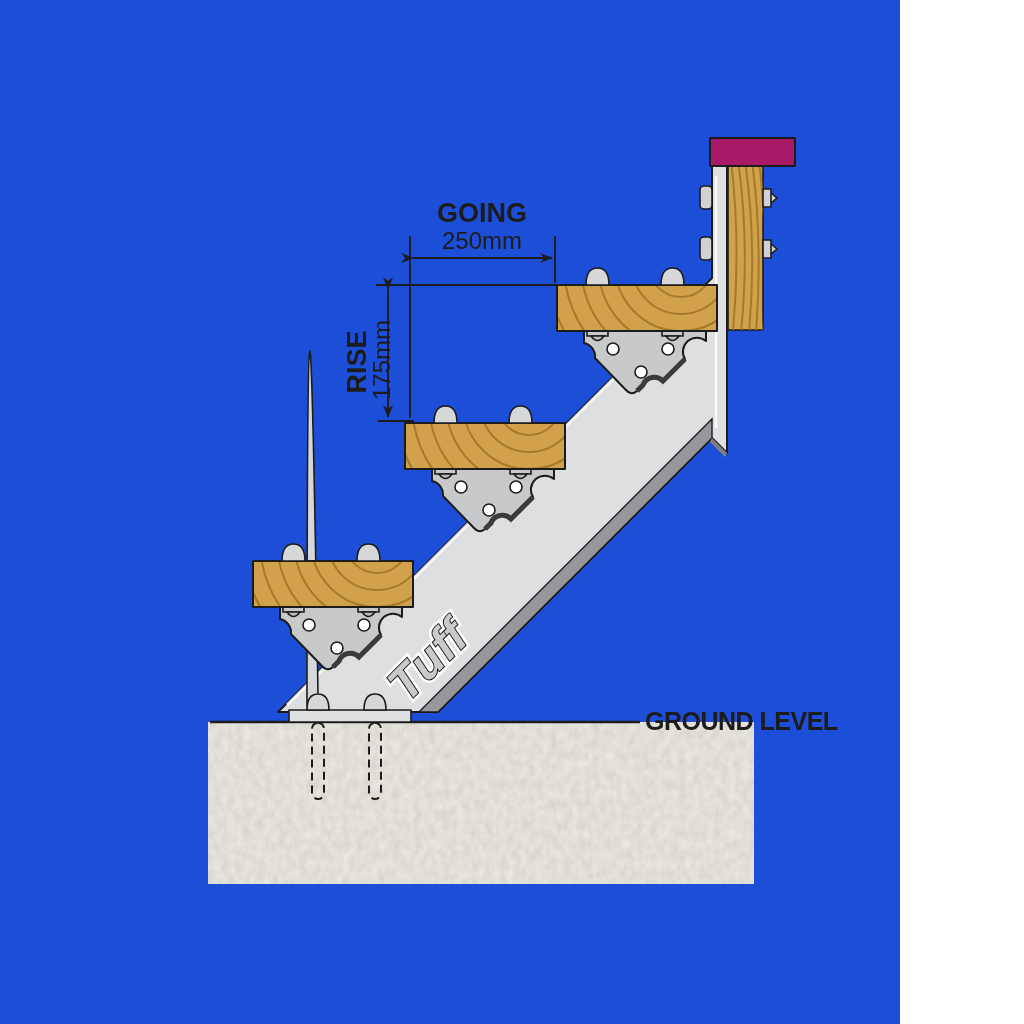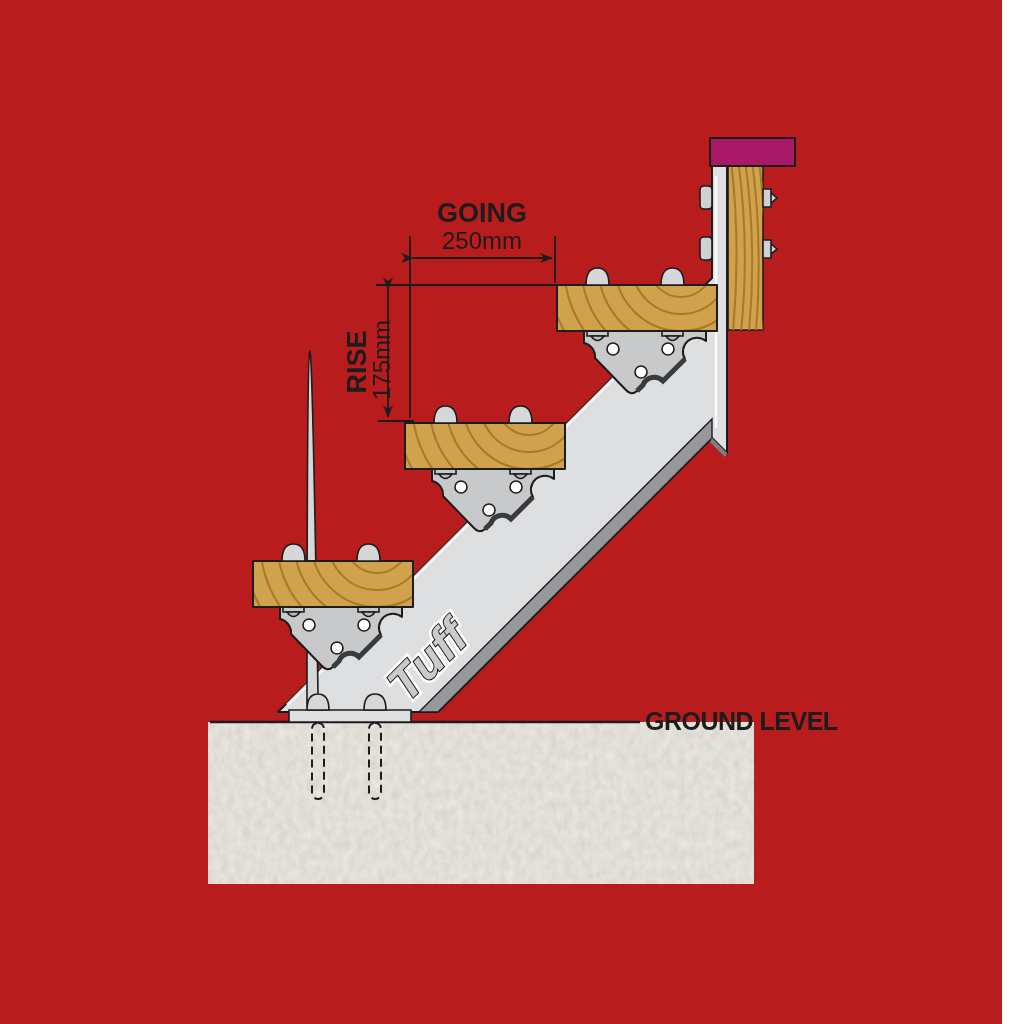--- a/index.html
+++ b/index.html
@@ -1,16 +1,16 @@
 <!DOCTYPE html>
 <html><head>
 <meta charset="utf-8">
 <style>
   html,body{margin:0;padding:0;background:#ffffff;}
-  .stage{width:1002px;height:1024px;position:relative;background:#b91c1c;overflow:hidden;}
+  .stage{width:900px;height:1024px;position:relative;background:#1d4ed8;overflow:hidden;}
   svg{display:block;}
   text{font-family:"Liberation Sans","DejaVu Sans",sans-serif;fill:#1c1c1c;}
   .dim-line{stroke:#1c1c1c;stroke-width:1.8;fill:none;}
   .outline{stroke:#1c1c1c;stroke-width:2;stroke-linejoin:round;}
   .thin-outline{stroke:#1c1c1c;stroke-width:1.6;stroke-linejoin:round;}
   .grain-line{stroke:#a47a2c;stroke-width:2;fill:none;}
   .hole{fill:#ffffff;stroke:#1c1c1c;stroke-width:1.6;}
   .metal-part{stroke:#1c1c1c;stroke-width:1.6;}
   .label-bold{font-weight:bold;font-size:27px;letter-spacing:0px;}
   .label-regular{font-size:24px;}

